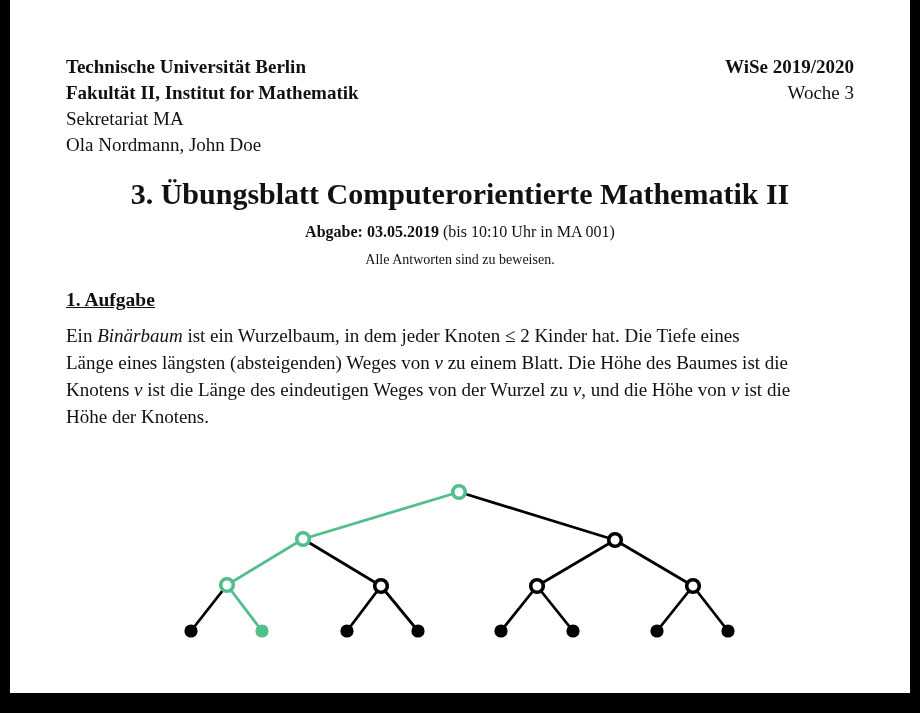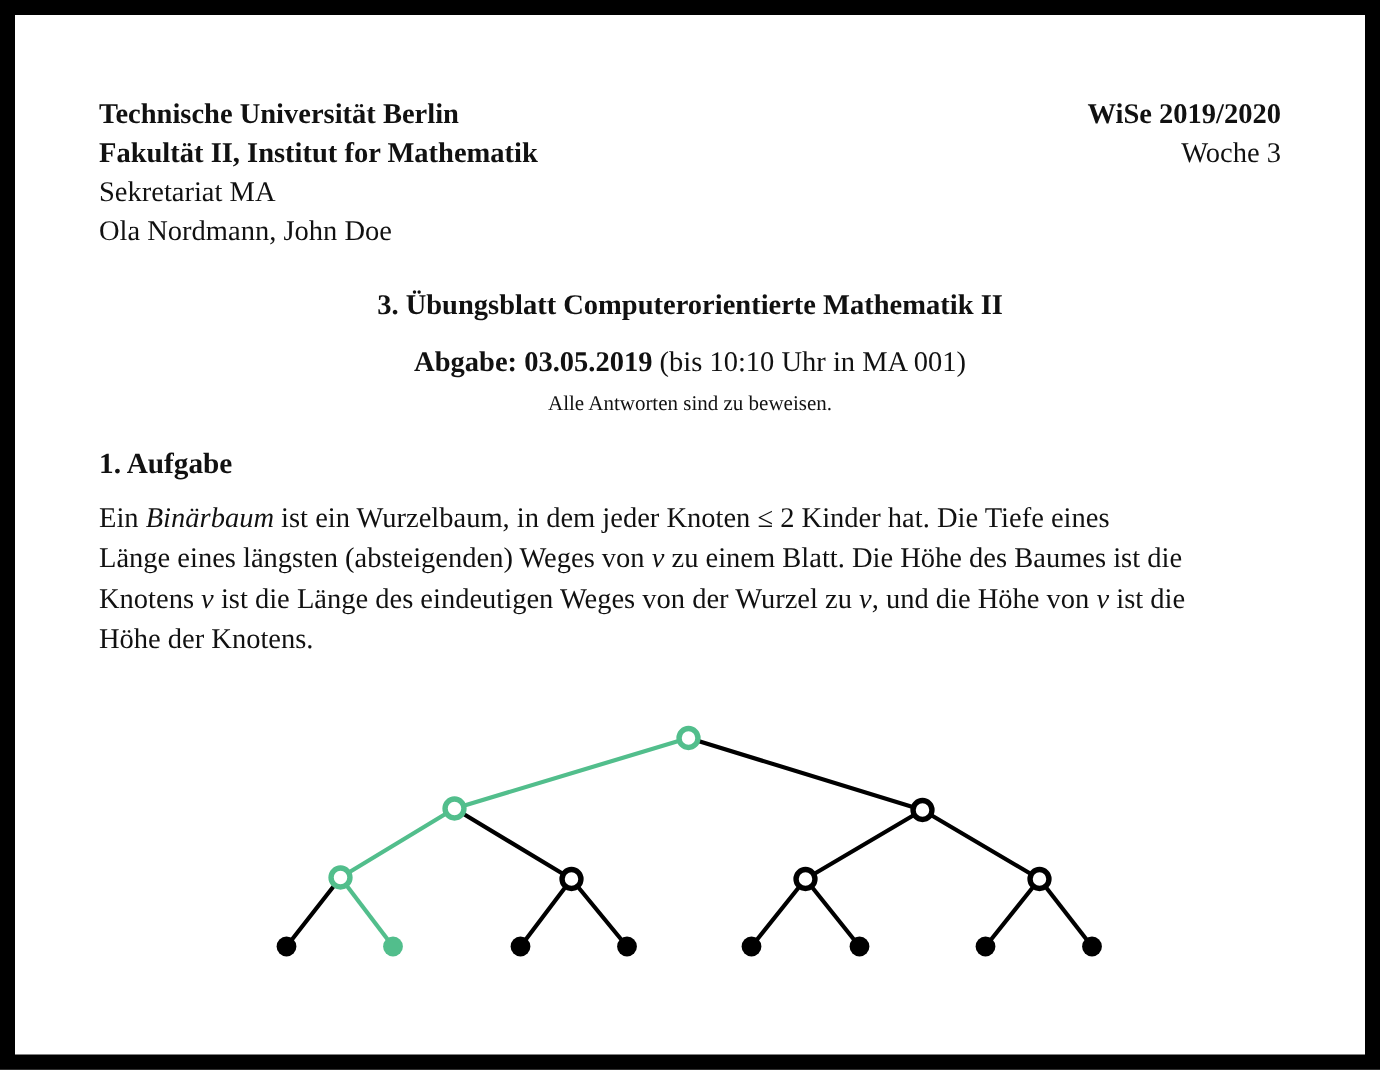--- a/index.html
+++ b/index.html
@@ -5,36 +5,36 @@
   html,body { margin:0; padding:0; background:#000; }
   .page {
     position:relative;
     width:920px; height:713px;
     background:#000;
     font-family:"Liberation Serif","DejaVu Serif",serif;
     color:#111;
     overflow:hidden;
   }
   .sheet {
-    position:absolute; left:10px; top:10px;
+    position:absolute; left:10px; top:0;
     width:900px; height:693px;
     background:#fff;
     box-sizing:border-box;
     padding:54px 56px 0 56px;
   }
   .hdr { display:flex; justify-content:space-between; align-items:flex-start; }
   .hdr-left  div, .hdr-right div { font-size:19px; line-height:26px; white-space:nowrap; }
   .hdr-right { text-align:right; }
   .b { font-weight:bold; }
   .title-block { text-align:center; margin-top:20px; }
-  .sheet-title { font-size:19px; font-weight:bold; line-height:32px; }
-  .deadline { font-size:19px; line-height:28px; margin-top:8px; }
+  .sheet-title { font-size:30px; font-weight:bold; line-height:32px; }
+  .deadline { font-size:16px; line-height:28px; margin-top:8px; }
   .proof-note { font-size:14px; font-weight:normal; line-height:28px; }
   .exercise-row { display:flex; justify-content:space-between; margin-top:12px; font-size:19.5px; line-height:28px; }
-  .exercise-label { font-weight:bold; }
+  .exercise-label { font-weight:bold;text-decoration:underline; }
   .exercise-points { font-size:19px; }
   .paragraph { margin-top:8px; }
   .paragraph .pline { font-size:19px; line-height:27px; white-space:nowrap; }
   .paragraph .it { font-style:italic; }
   .tree-svg { position:absolute; left:0; top:0; width:920px; height:713px; pointer-events:none; }
 </style>
 </head>
 <body>
 
 <div class="page">

